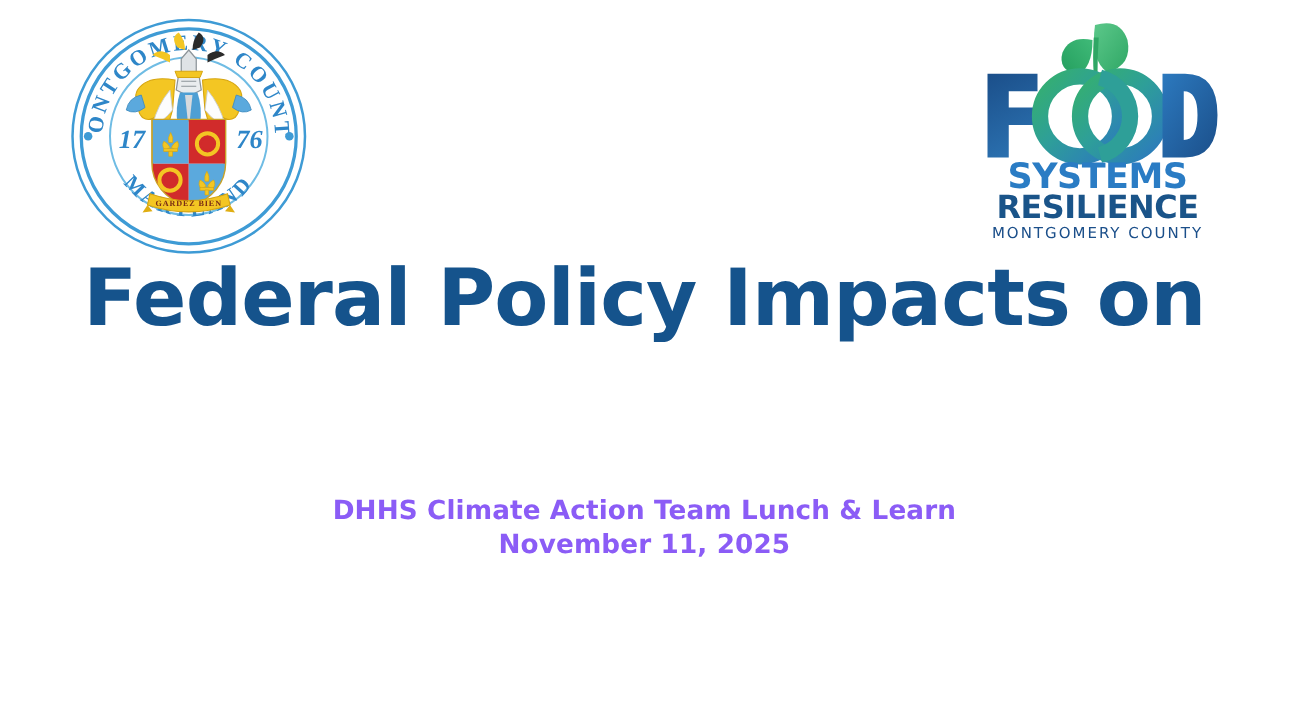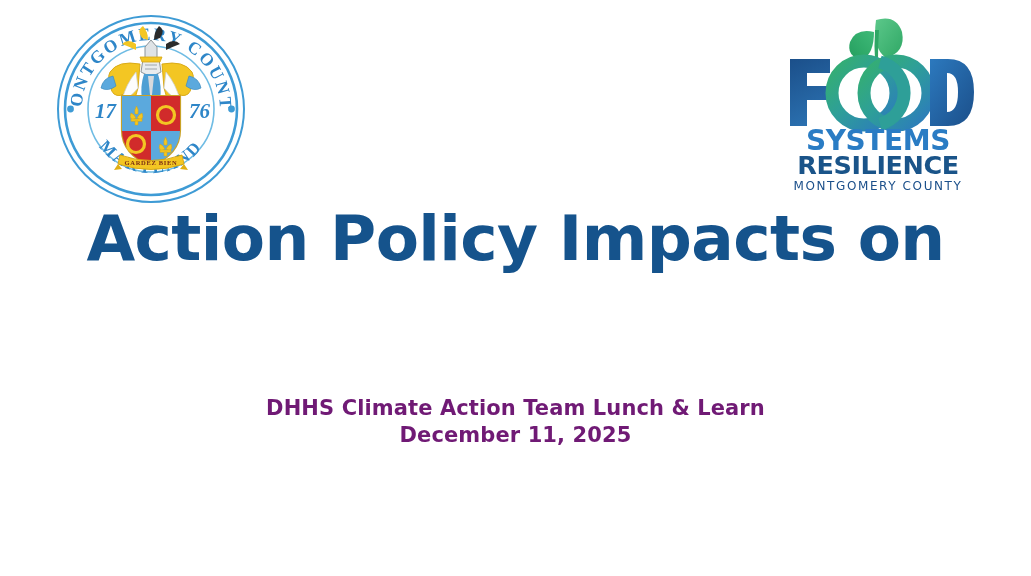--- a/index.html
+++ b/index.html
@@ -67,21 +67,21 @@
     right: 0;
     top: 395px;
     text-align: center;
   }
   .subtitle-line {
     font-family: "DejaVu Sans", "Liberation Sans", sans-serif;
     font-weight: bold;
     font-size: 21px;
     line-height: 27px;
     letter-spacing: 0.1px;
-    color: #701a75;
+    color: #8b5cf6;
     white-space: nowrap;
   }
 </style>
 </head>
 <body>
 
 <div class="slide">
 
   <div class="seal">
     <svg viewBox="0 0 190 190" xmlns="http://www.w3.org/2000/svg">
@@ -219,21 +219,21 @@
 
       <text x="100" y="140" text-anchor="middle" font-family="'DejaVu Sans', 'Liberation Sans', sans-serif" font-size="28" font-weight="bold" letter-spacing="-0.4" fill="#2A7CC4">SYSTEMS</text>
 
       <text x="100" y="164" text-anchor="middle" font-family="'DejaVu Sans', 'Liberation Sans', sans-serif" font-size="25.5" font-weight="bold" letter-spacing="-0.4" fill="#1A5489">RESILIENCE</text>
 
       <text x="100" y="180" text-anchor="middle" font-family="'DejaVu Sans', 'Liberation Sans', sans-serif" font-size="12" font-weight="normal" letter-spacing="1.6" fill="#1B4F8A">MONTGOMERY COUNTY</text>
     </svg>
   </div>
 
   <div class="title-block">
-    <div class="title-line">Action Policy Impacts on</div>
+    <div class="title-line">Federal Policy Impacts on</div>
   </div>
 
   <div class="subtitle-block">
     <div class="subtitle-line">DHHS Climate Action Team Lunch &amp; Learn</div>
-    <div class="subtitle-line">December 11, 2025</div>
+    <div class="subtitle-line">November 11, 2025</div>
   </div>
 
 </div>
 
 </body></html>

